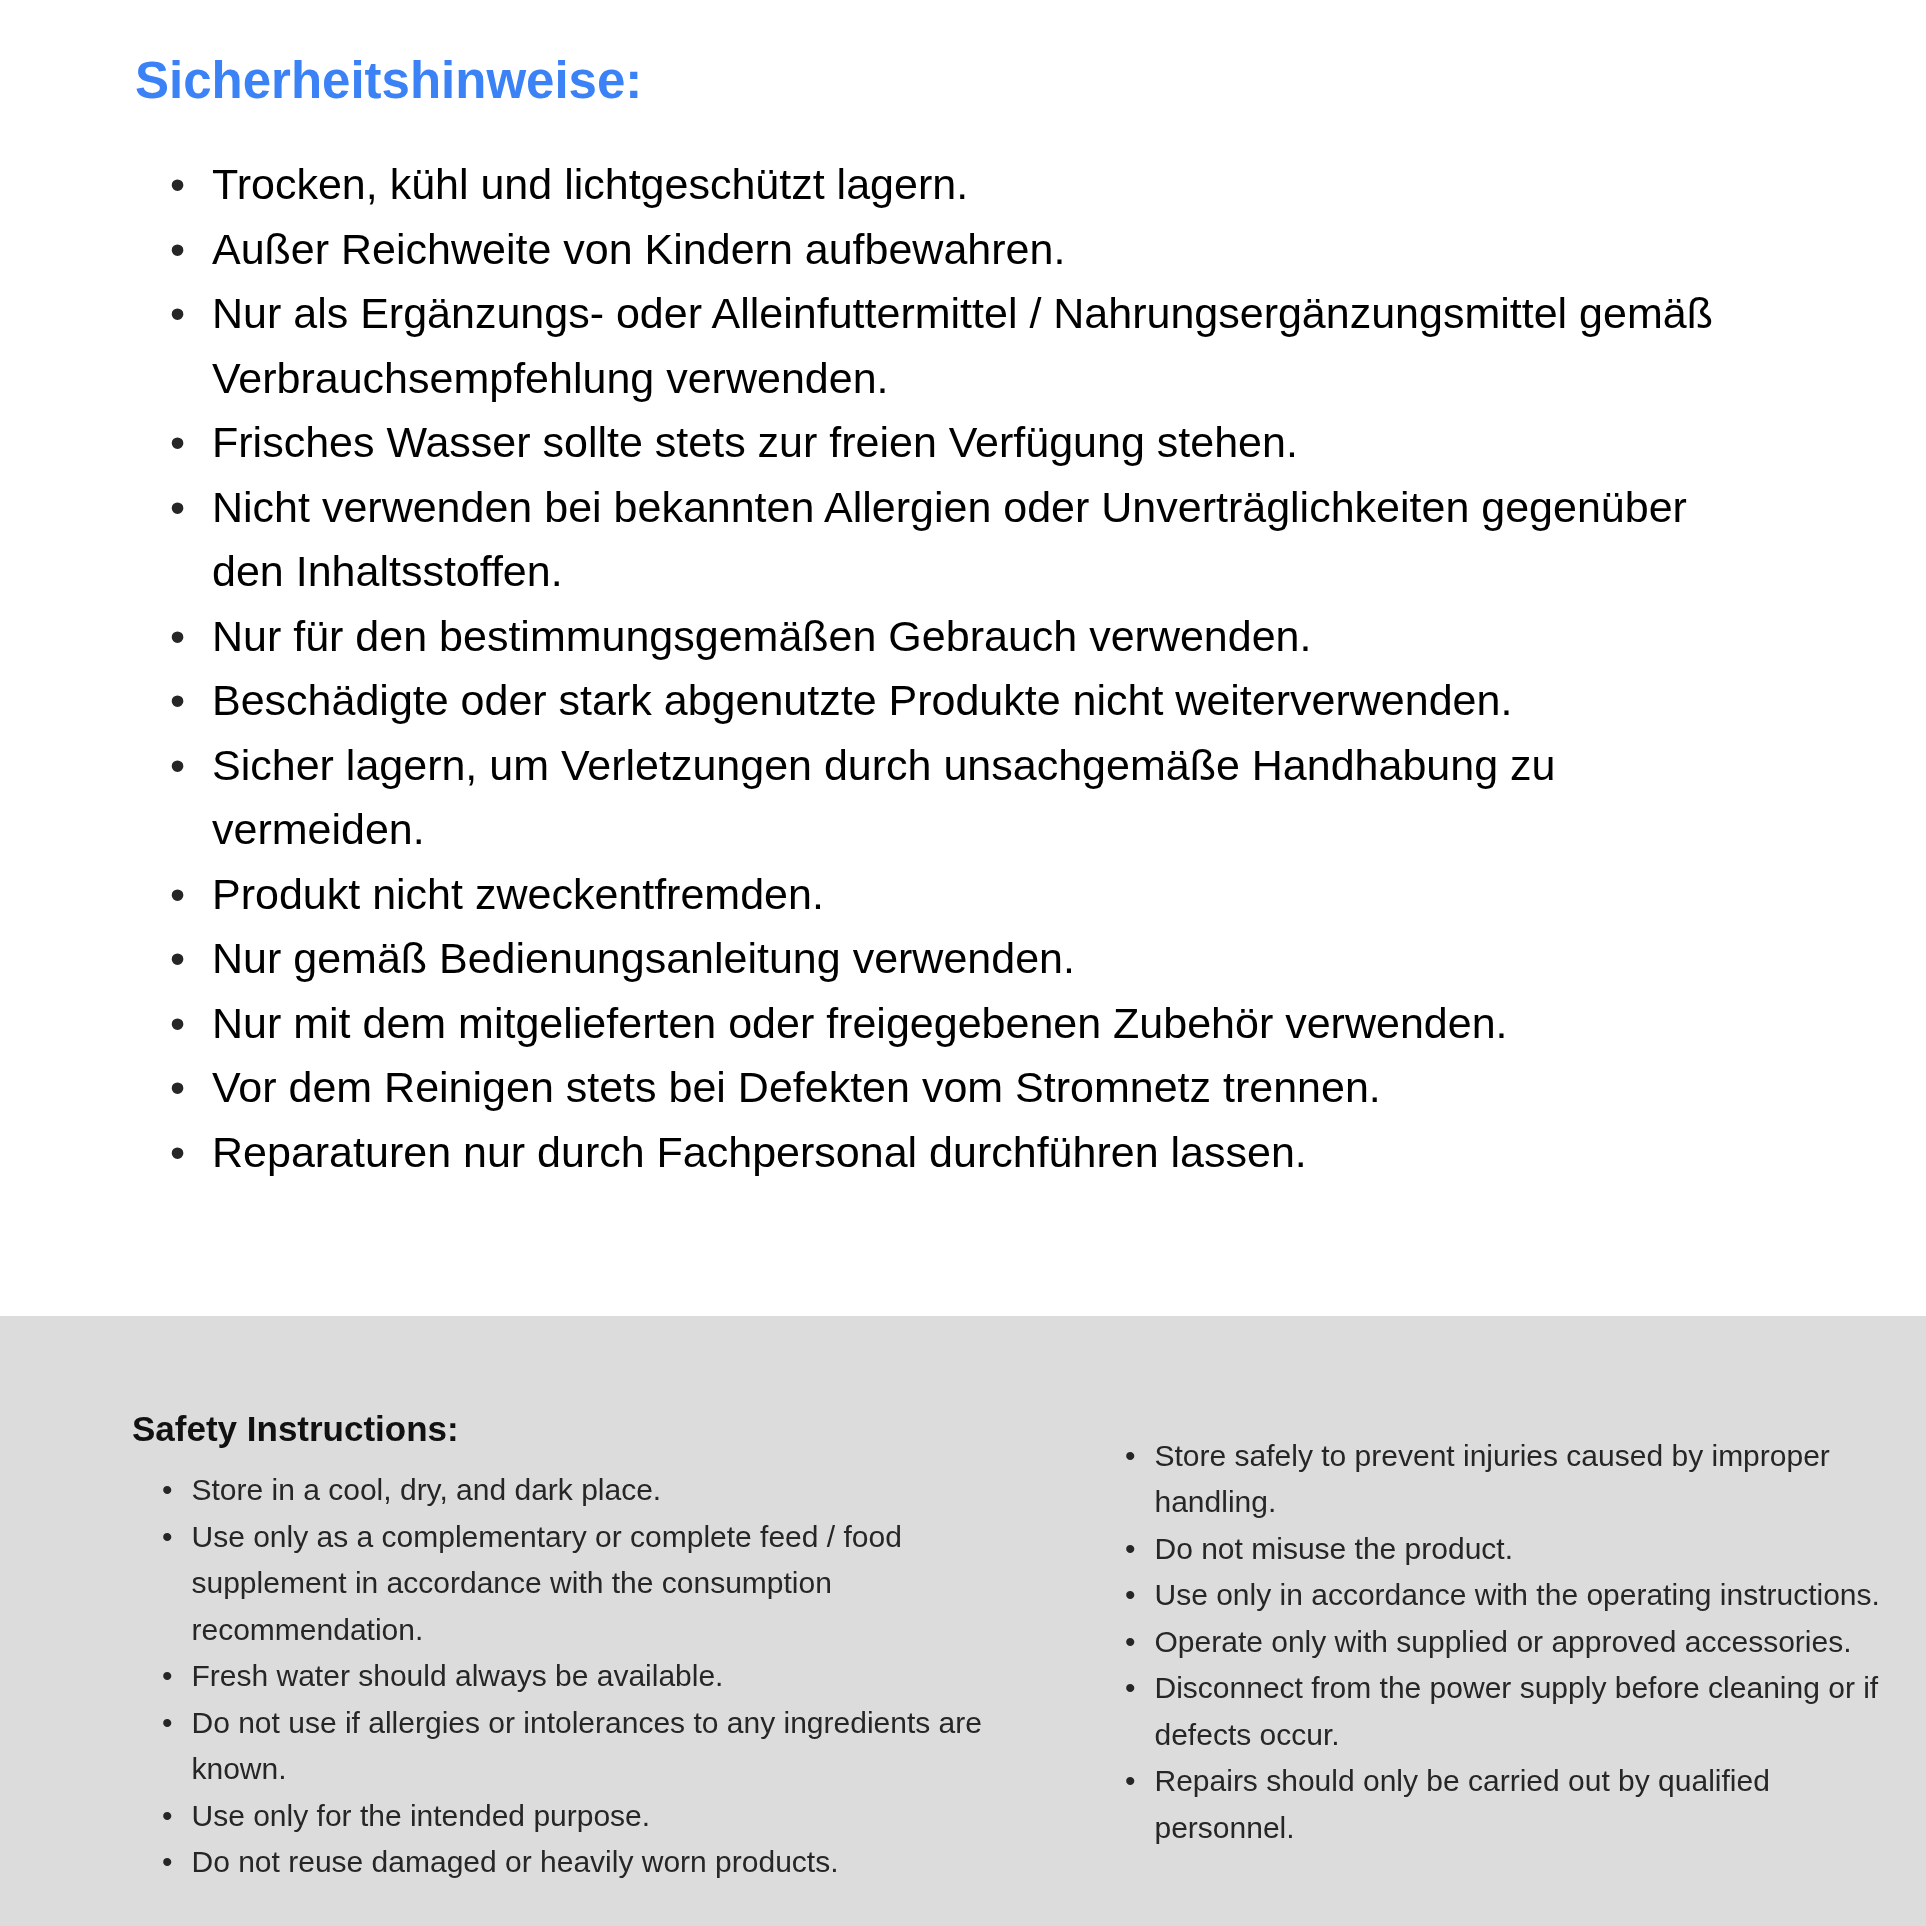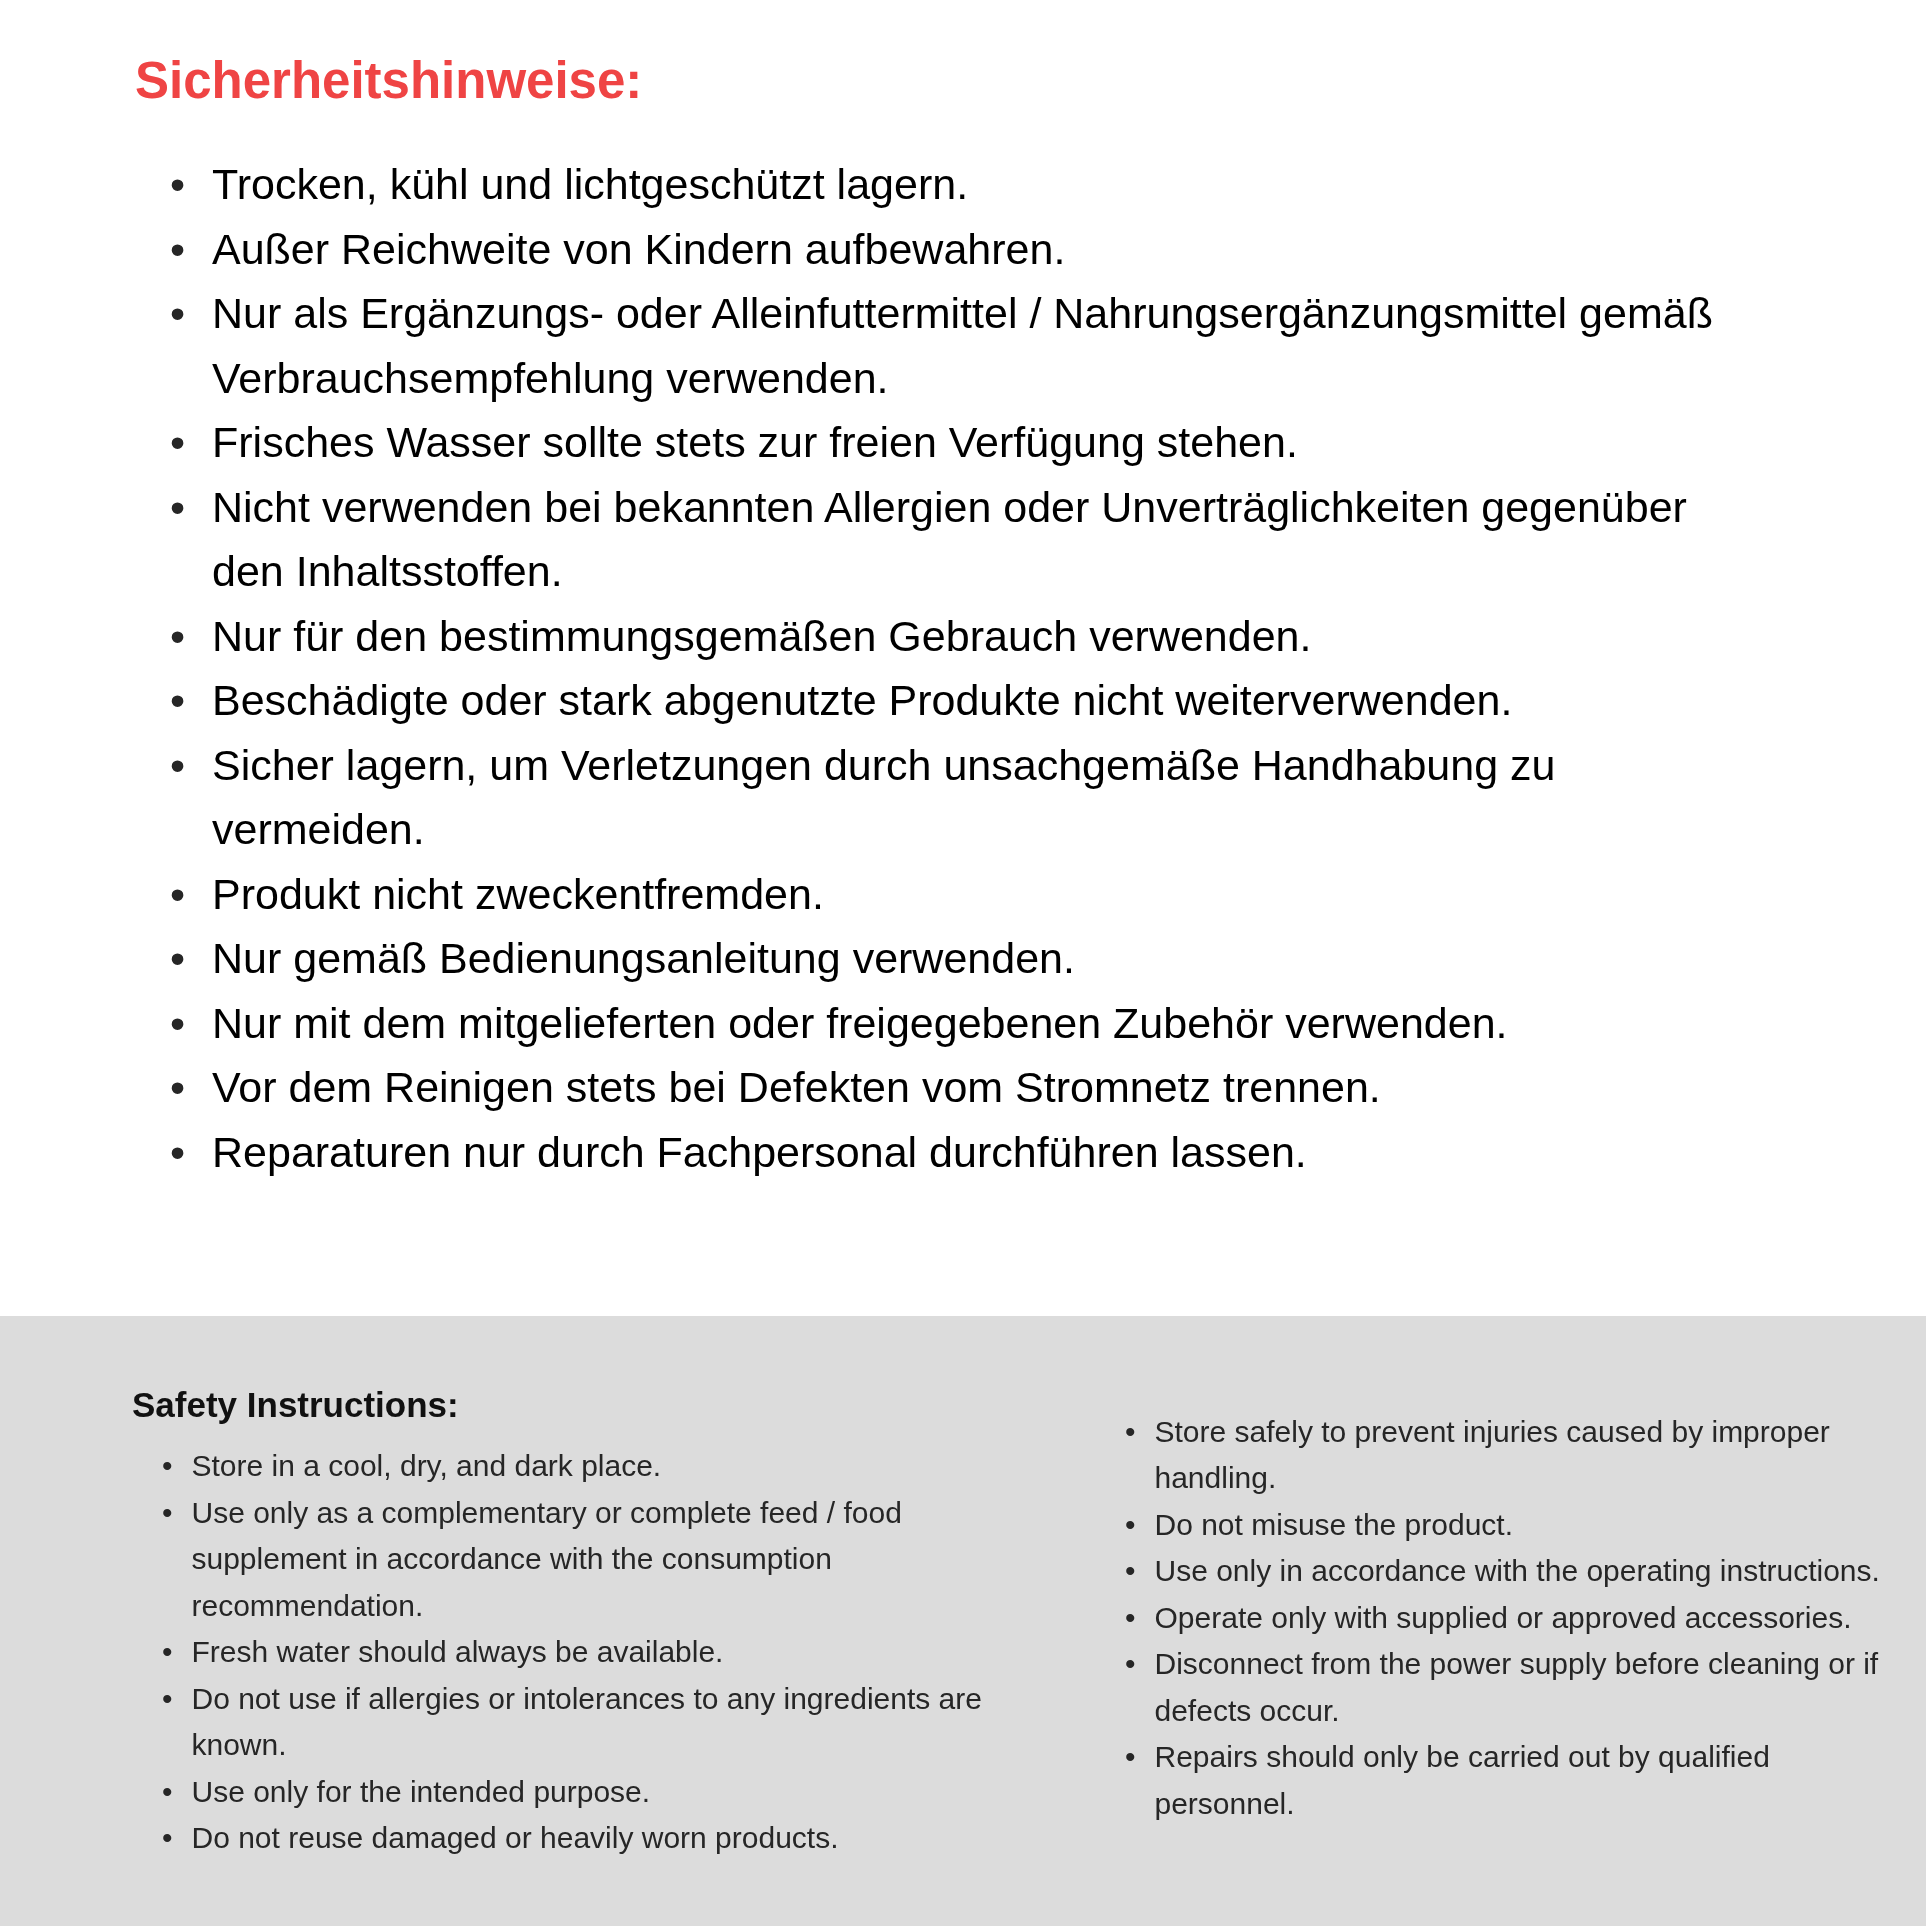--- a/index.html
+++ b/index.html
@@ -14,21 +14,21 @@
   }
 
   
   .german-section {
     height: 1316px;
     padding: 51px 96px 0 135px;
   }
   .german-title {
     font-size: 51px;
     font-weight: 700;
-    color: #ef4444;
+    color: #3b82f6;
     margin: 0 0 42px 0;
     letter-spacing: 0;
   }
   .german-list {
     list-style: none;
     margin: 0;
     padding: 0 0 0 35px;
     max-width: 1605px;
     font-size: 43px;
     line-height: 1.5;
@@ -42,21 +42,21 @@
     display: inline-block;
     width: 42px;
     margin-left: -42px;
     color: #262626;
   }
 
   
   .english-section {
     height: 610px;
     background: #dcdcdc;
-    padding: 69px 90px 0 132px;
+    padding: 93px 90px 0 132px;
     display: flex;
     gap: 83px;
   }
   .english-col-left  { width: 880px; flex: 0 0 auto; }
   .english-col-right { width: 828px; flex: 0 0 auto; padding-top: 7.7px; }
   .english-title {
     font-size: 35px;
     font-weight: 700;
     color: #111111;
     margin: 0 0 18px 0;

